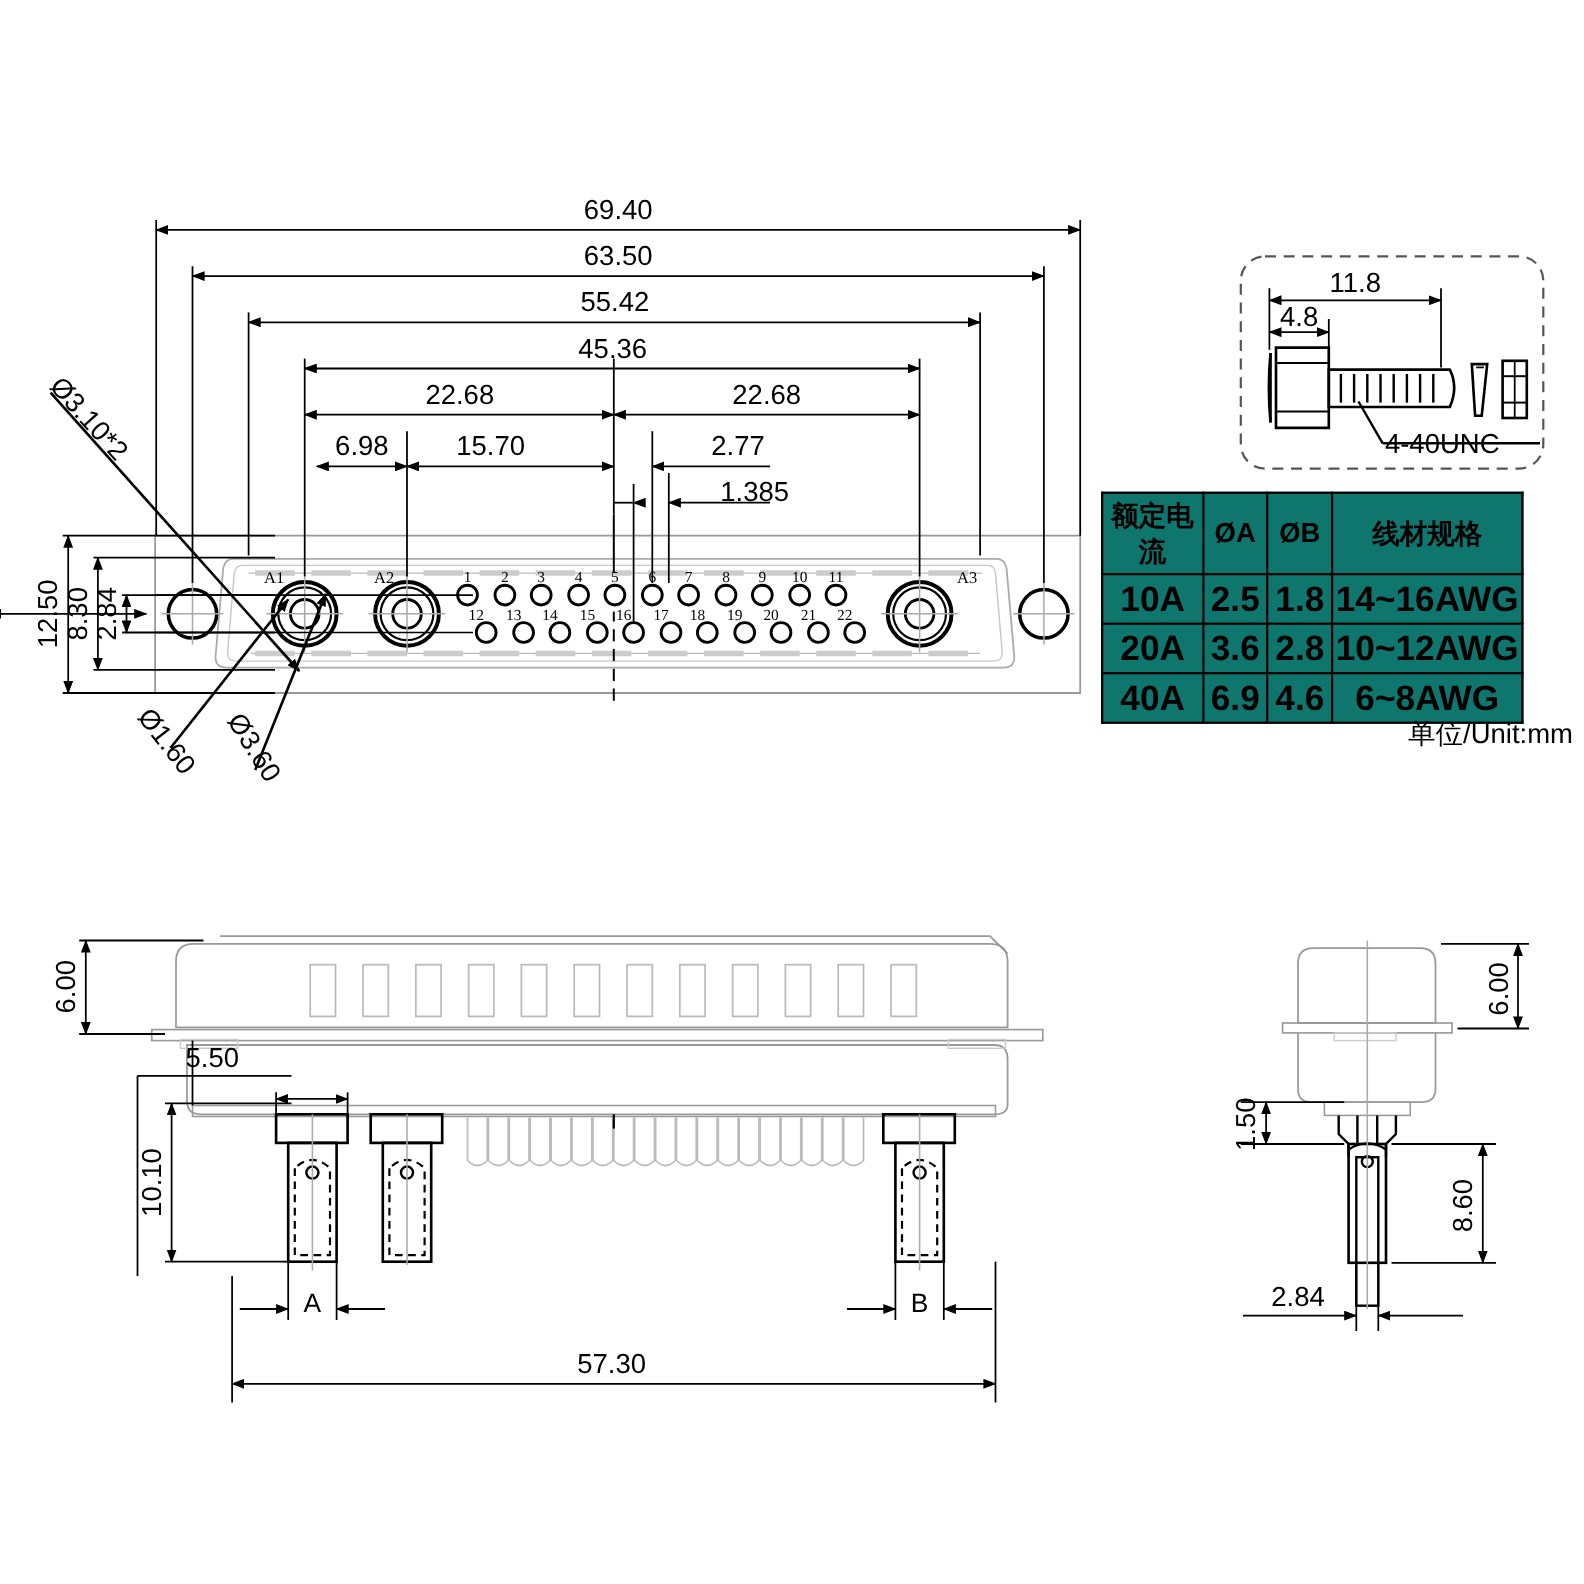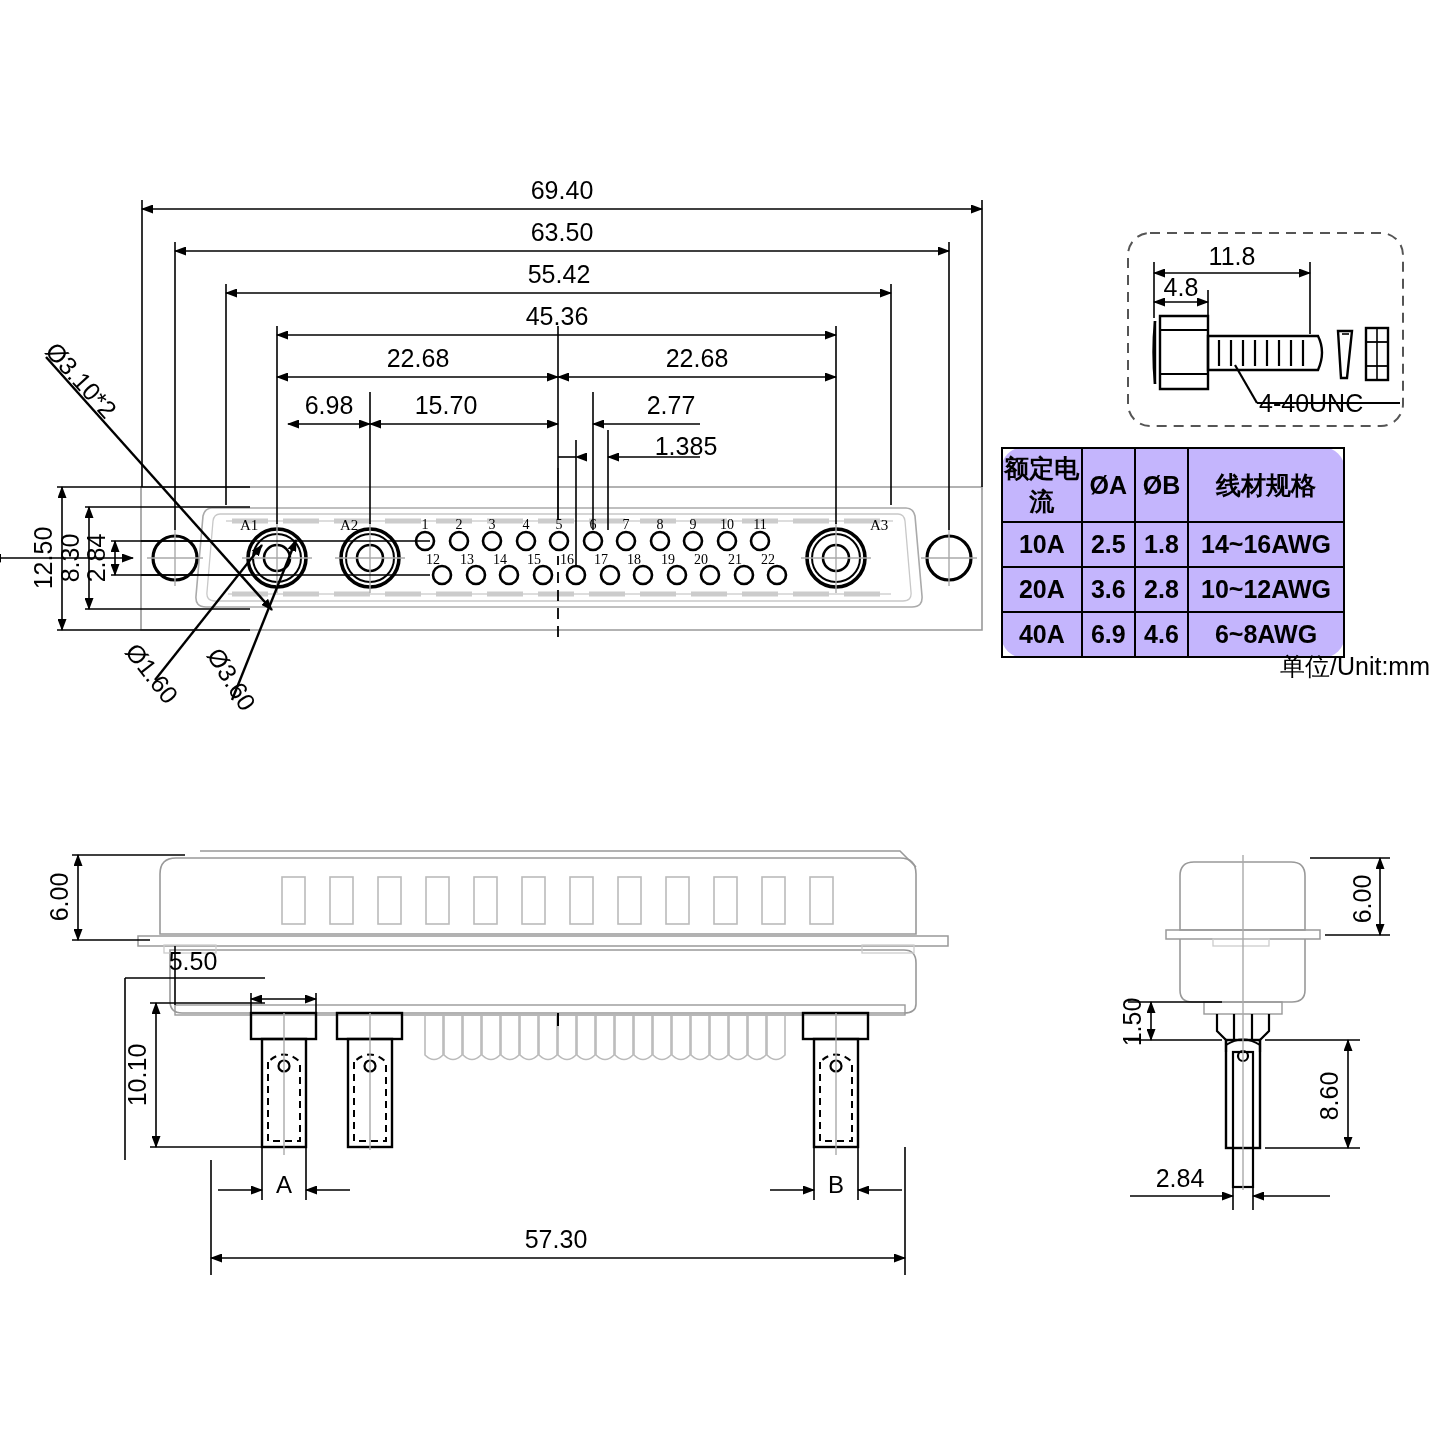--- a/index.html
+++ b/index.html
@@ -6,25 +6,25 @@
   body{width:1440px;height:1440px;position:relative;overflow:hidden;
        font-family:"Liberation Sans","DejaVu Sans",sans-serif;color:#000;}
   #stage{position:absolute;left:0;top:0;width:1440px;height:1440px;}
   svg{display:block;}
   .dimtxt{font-family:"Liberation Sans",sans-serif;font-size:25px;fill:#000;}
   .pinlbl{font-family:"Liberation Serif",serif;font-size:14px;fill:#000;}
   .pwrlbl{font-family:"Liberation Serif",serif;font-size:15px;fill:#000;}
   .ab{font-family:"Liberation Sans",sans-serif;font-size:24px;fill:#000;}
 
   
-  #spec-table{position:absolute;left:1001px;top:447px;width:344px;
-      border-collapse:collapse;background:#c4b5fd;border-radius:23px;}
+  #spec-table{position:absolute;left:1001px;top:447px;width:384px;
+      border-collapse:collapse;background:#0f766e;}
   #spec-table td,#spec-table th{border:2px solid #000;text-align:center;
       font-family:"Liberation Sans",sans-serif;font-weight:bold;
-      font-size:25px;padding:3px 0;height:37px;color:#000;}
+      font-size:32px;padding:3px 0;height:37px;color:#000;}
   #spec-table th{font-size:25px;}
   .c-cur{width:103px;}.c-a{width:62px;}.c-b{width:62px;}.c-w{width:173px;}
   #unit-note{position:absolute;left:1240px;top:650px;font-size:25px;
       font-family:"Liberation Sans",sans-serif;color:#000;white-space:nowrap;margin-left:40px;}
 
   
   #watermark{position:absolute;left:330px;top:486px;width:470px;height:130px;
      font-family:"Liberation Sans",sans-serif;font-size:108px;font-weight:bold;
      color:#f7c8c8;letter-spacing:-3px;line-height:130px;
      opacity:.85;pointer-events:none;user-select:none;white-space:nowrap;}

